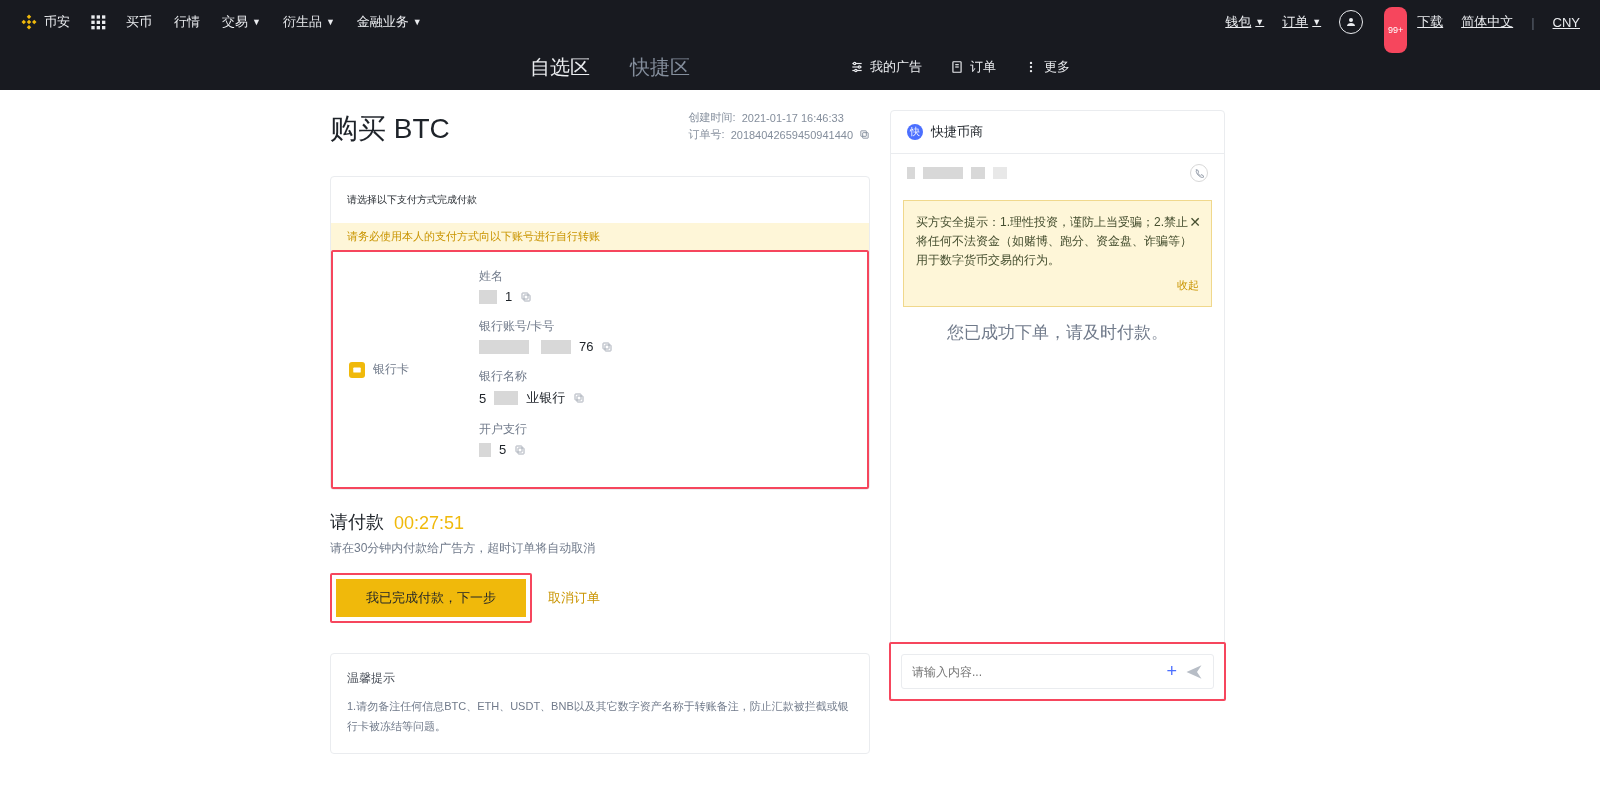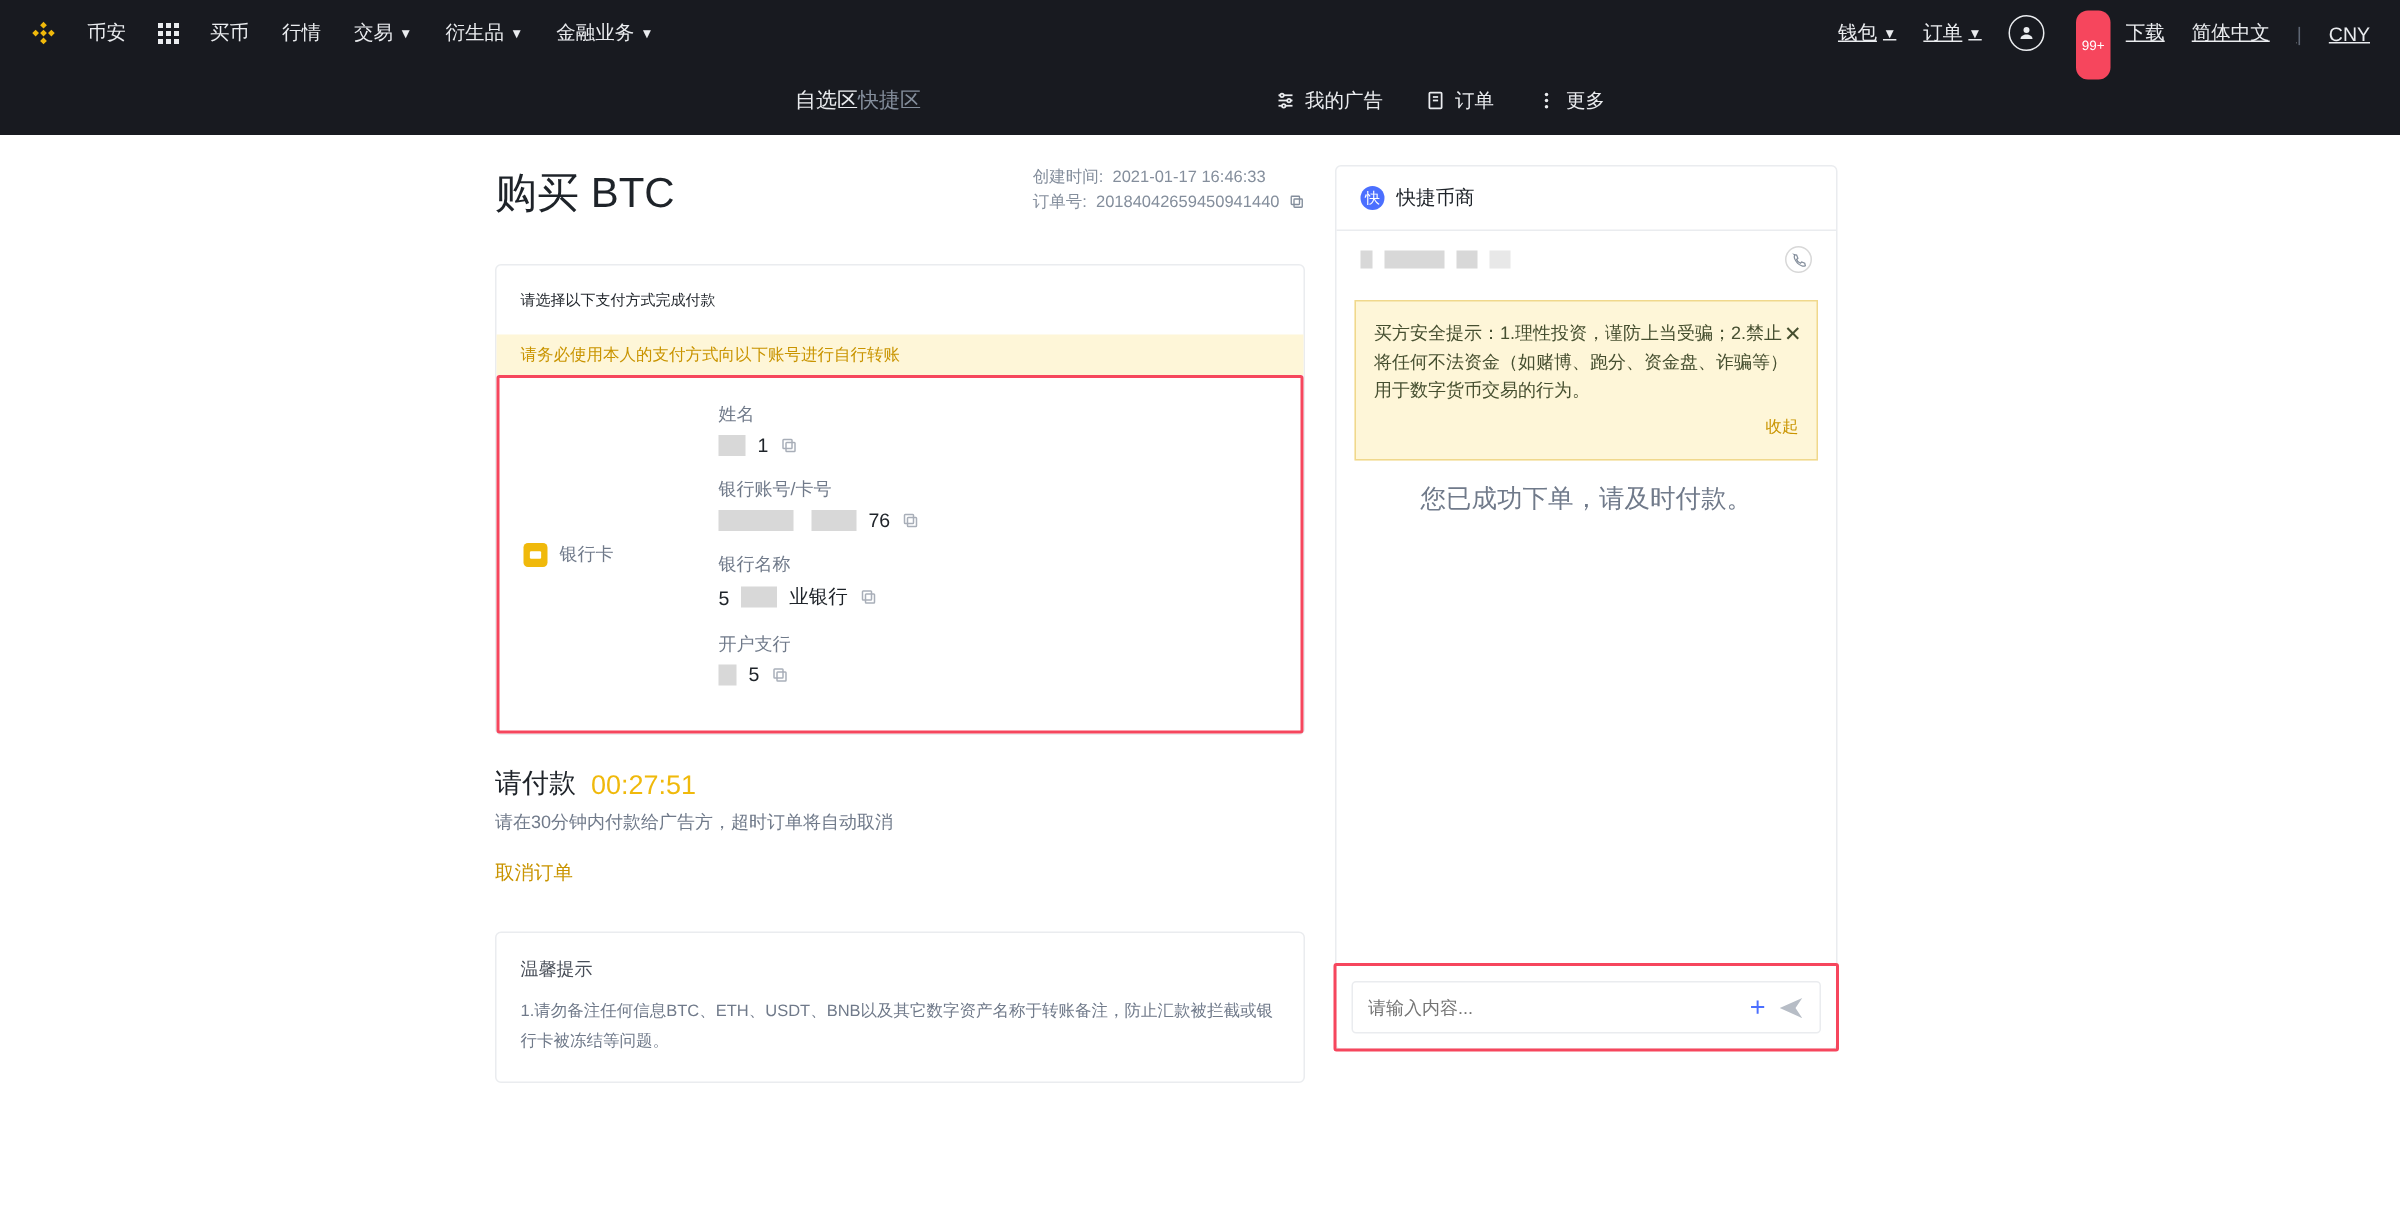--- a/index.html
+++ b/index.html
@@ -1,35 +1,35 @@
 <!DOCTYPE html>
 <html><head>
 <meta charset="utf-8">
 <style>
 * { margin: 0; padding: 0; box-sizing: border-box; }
 body { font-family: -apple-system, BlinkMacSystemFont, "Segoe UI", "PingFang SC", "Microsoft YaHei", sans-serif; background: #fff; color: #1e2329; width: 1600px; }
 
 
 .topnav { background: #181a20; height: 44px; display: flex; align-items: center; padding: 0 20px; color: #eaecef; font-size: 13px; }
-.topnav .logo { display: flex; align-items: center; gap: 20px; margin-right: 20px; }
+.topnav .logo { display: flex; align-items: center; gap: 6px; margin-right: 20px; }
 .topnav .logo-mark { width: 18px; height: 18px; }
 .topnav .grid-icon { width: 16px; height: 16px; margin-right: 20px; }
 .topnav .nav-items { display: flex; gap: 22px; align-items: center; }
 .topnav .nav-item { display: flex; align-items: center; gap: 4px; cursor: pointer; }
 .topnav .caret { font-size: 9px; }
 .topnav .right { margin-left: auto; display: flex; align-items: center; gap: 18px; text-decoration: underline; }
 .topnav .icon-circle { width: 24px; height: 24px; border: 1.5px solid #eaecef; border-radius: 50%; display: flex; align-items: center; justify-content: center; }
 .topnav .bell { position: relative; }
 .topnav .badge { position: absolute; top: -6px; right: -8px; background: #f6465d; color: #fff; font-size: 9px; border-radius: 8px; padding: 18px 4px; }
 .topnav .divider { color: #5e6673; }
 
 
 .subnav { background: #181a20; height: 46px; display: flex; align-items: center; padding: 0 20px; }
 .subnav .inner { width: 1200px; margin: 0 auto; display: flex; align-items: center; padding: 0 330px 0 330px; }
-.subnav .tabs { display: flex; font-size: 14px; }
+.subnav .tabs { display: flex; gap: 40px; font-size: 20px; }
 .subnav .tab { color: #848e9c; cursor: pointer; }
 .subnav .tab.active { color: #eaecef; }
 .subnav .actions { margin-left: auto; display: flex; gap: 28px; color: #eaecef; font-size: 13px; }
 .subnav .action { display: flex; align-items: center; gap: 6px; cursor: pointer; }
 .subnav .action svg { width: 14px; height: 14px; }
 
 
 .main { display: flex; gap: 20px; width: 1200px; margin: 0 auto; padding: 20px 0 0 0; margin-left: 330px; }
 .left { width: 540px; }
 .right-panel { width: 335px; border: 1px solid #eaecef; border-radius: 4px; display: flex; flex-direction: column; height: 590px; }
@@ -294,20 +294,23 @@
       </div>
     </div>
 
     <div class="countdown">
       <span class="label">请付款</span>
       <span class="time">00:27:51</span>
     </div>
     <div class="countdown-note">请在30分钟内付款给广告方，超时订单将自动取消</div>
 
     <div class="btn-row-outer">
+      <div class="btn-row">
+        <button class="btn-primary">我已完成付款，下一步</button>
+      </div>
       <span class="btn-link">取消订单</span>
     </div>
 
     <div class="tips">
       <div class="tips-title">温馨提示</div>
       <p>1.请勿备注任何信息BTC、ETH、USDT、BNB以及其它数字资产名称于转账备注，防止汇款被拦截或银行卡被冻结等问题。</p>
 
     </div>
 
   </div>

